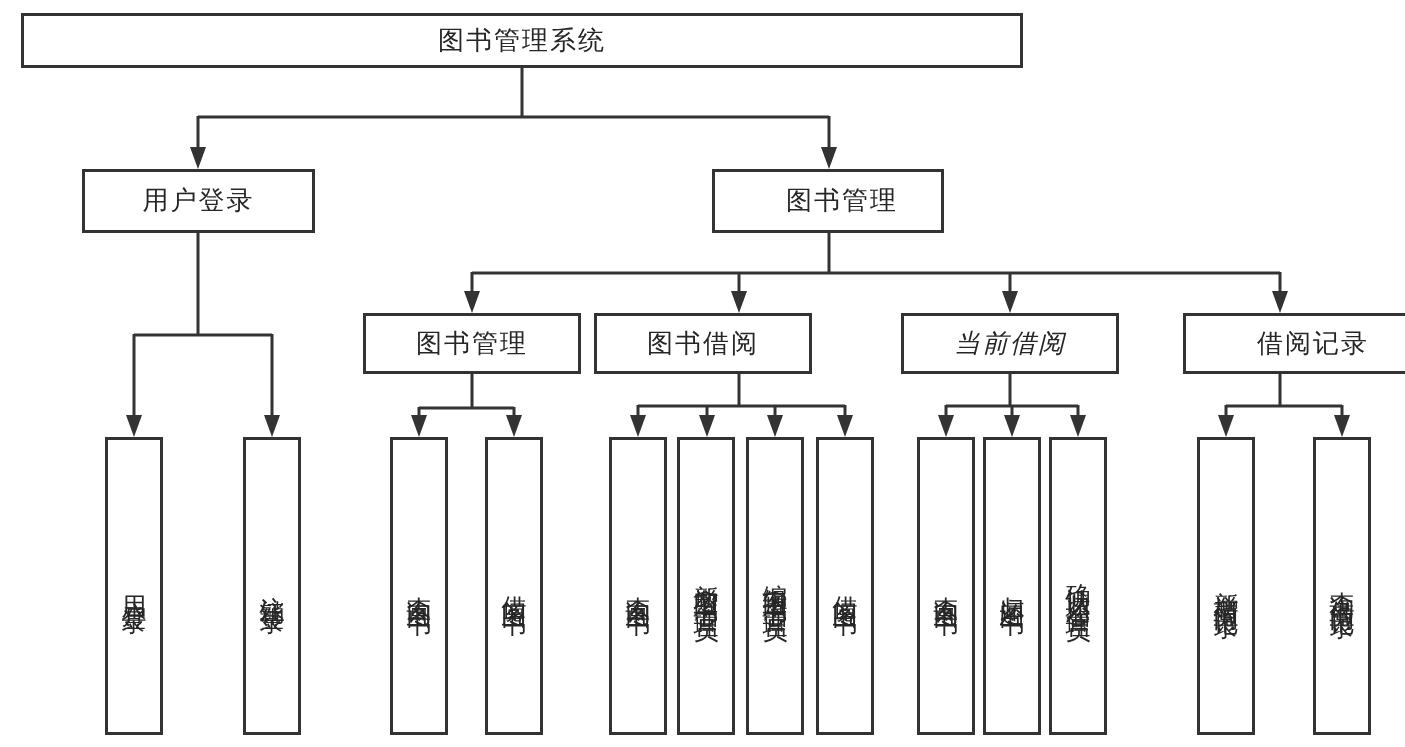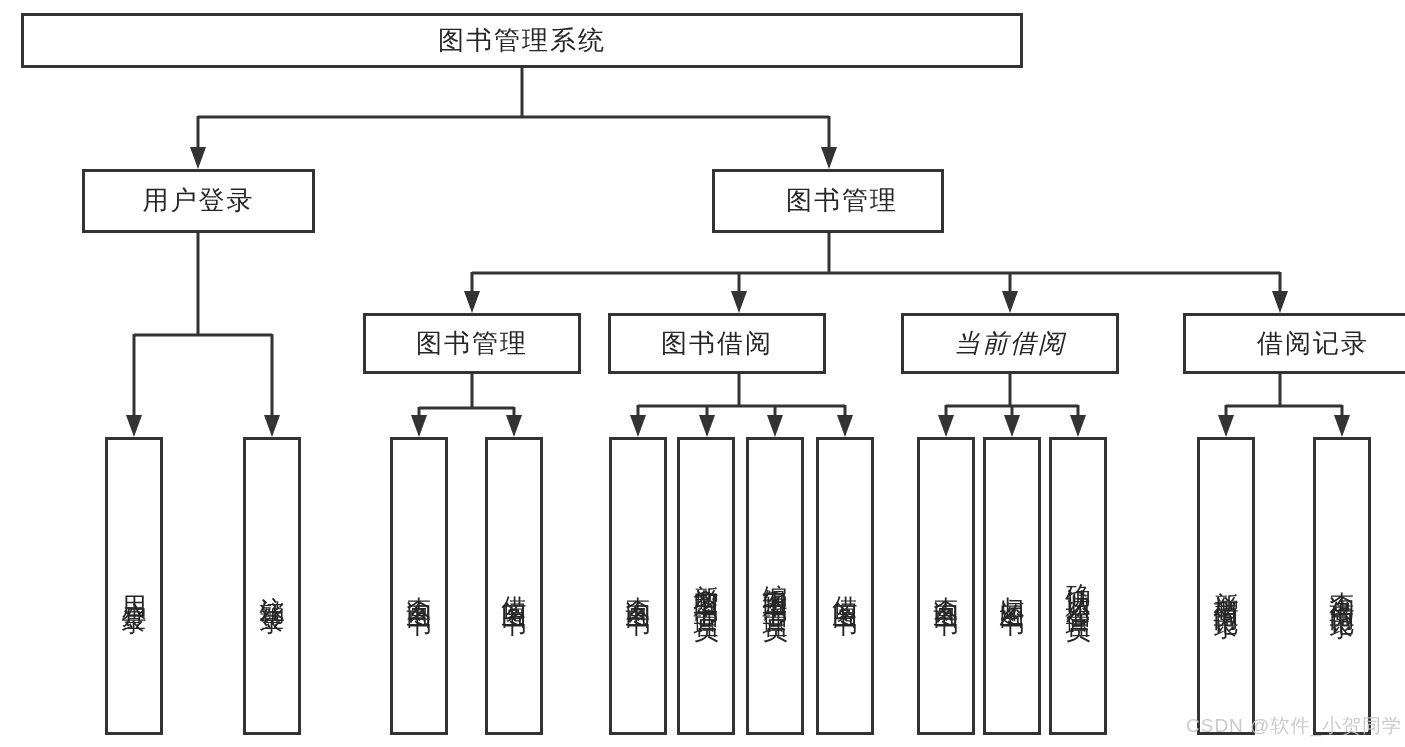--- a/index.html
+++ b/index.html
@@ -125,21 +125,21 @@
   <div class="node h" style="left:82px;top:169px;width:233px;height:64px;">
     <span class="label">用户登录</span>
   </div>
   <div class="node h" style="left:712px;top:169px;width:232px;height:64px;padding-left:28px;">
     <span class="label">图书管理</span>
   </div>
 
   <div class="node h" style="left:363px;top:313px;width:218px;height:61px;">
     <span class="label">图书管理</span>
   </div>
-  <div class="node h" style="left:608px;top:313px;width:218px;height:61px;">
+  <div class="node h" style="left:594px;top:313px;width:218px;height:61px;">
     <span class="label">图书借阅</span>
   </div>
   <div class="node h" style="left:901px;top:313px;width:218px;height:61px;font-style:italic;">
     <span class="label">当前借阅</span>
   </div>
   <div class="node h" style="left:1171px;top:313px;width:260px;height:61px;margin-left:12px;">
     <span class="label">借阅记录</span>
   </div>
 
   <div class="node v" style="left:105px;top:437px;width:58px;height:298px;">
@@ -179,15 +179,14 @@
     <span class="label">确认归还（管理员）</span>
   </div>
 
   <div class="node v" style="left:1197px;top:437px;width:58px;height:298px;">
     <span class="label">新增借阅记录</span>
   </div>
   <div class="node v" style="left:1313px;top:437px;width:58px;height:298px;">
     <span class="label">查询借阅记录</span>
   </div>
 
-  <div class="watermark">CSDN @软件_小贺同学</div>
 
 </div>
 
 </body></html>

